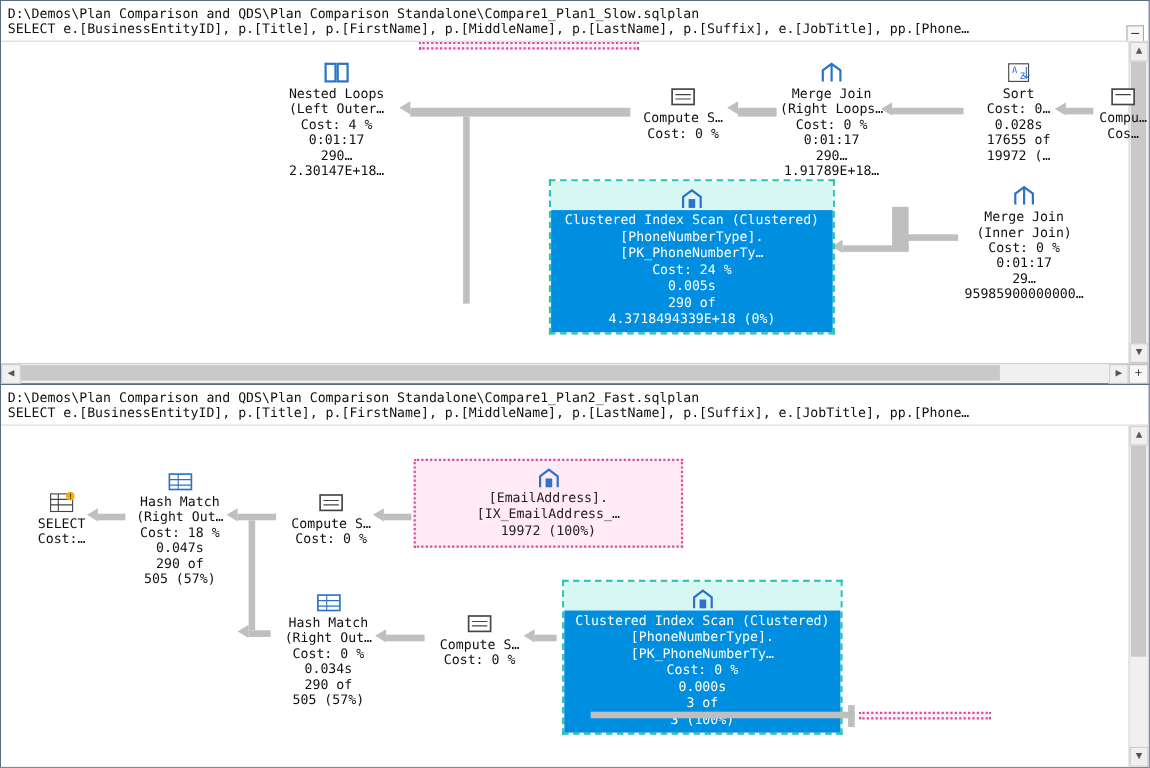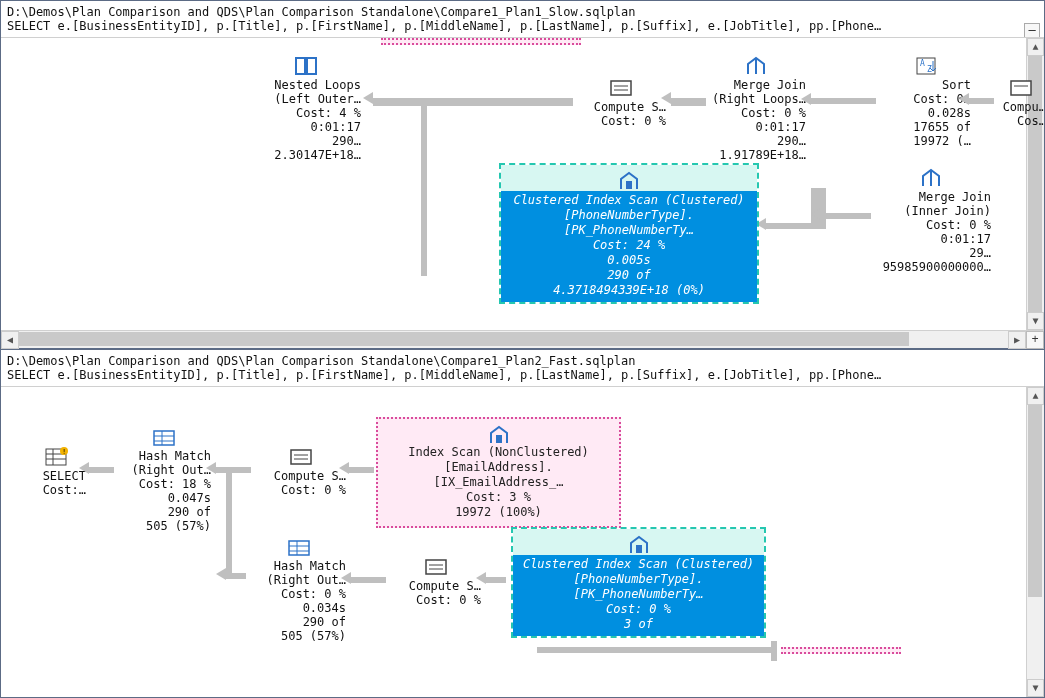--- a/index.html
+++ b/index.html
@@ -13,27 +13,27 @@
   .pane { flex: 1; display: flex; flex-direction: column; background: #fff; border: 1px solid #5c6b85; min-height: 0; }
   .header-text { background: #fff; padding: 4px 6px; font-family: Consolas, monospace; color: #111; border-bottom: 1px solid #d0d0d0; white-space: nowrap; overflow: hidden; position: relative; }
   .header-line1 { display: block; }
   .header-line2 { display: block; overflow: hidden; text-overflow: ellipsis; }
   .collapse-btn { position: absolute; right: 4px; top: 22px; width: 16px; height: 16px; border: 1px solid #aaa; background: #f7f7f7; text-align: center; line-height: 12px; font-size: 12px; }
   .canvas-wrap { flex: 1; background: #fff; position: relative; overflow: hidden; }
   .canvas { position: absolute; left: 0; top: 0; width: 2000px; height: 600px; }
 
   .node { position: absolute; text-align: center; font-family: Consolas, monospace; font-size: 12px; color: #111; line-height: 14px; white-space: nowrap; }
   .node .ico { margin: 0 auto 2px auto; width: 24px; height: 20px; display: flex; align-items: center; justify-content: center; }
-  .node .t { overflow: hidden; text-overflow: ellipsis; text-align: right; }
+  .node .t { overflow: hidden; text-overflow: ellipsis; }
 
   .hl-box { position: absolute; text-align: center; font-family: Consolas, monospace; font-size: 12px; line-height: 15px; }
   .hl-cyan-pad { background: #d7f7f2; padding: 6px 20px 0 20px; }
   .hl-blue-body { background: #008fe0; color: #fff; padding: 2px 6px 4px 6px; }
   .hl-blue-body .t { overflow: hidden; text-overflow: ellipsis; }
-  .border-cyan-dash { border: 2px dashed #25c7b0; font-style: italic; }
+  .border-cyan-dash { border: 2px dashed #25c7b0; }
   .hl-pink { background: #ffeaf5; color: #222; border: 2px dotted #d94b9c; padding: 6px 10px; }
 
   .dashed-pink-strip { position: absolute; height: 7px; border: 2px dotted #d94b9c; background: #ffeaf5; }
 
   .arrow { position: absolute; background: #bfbfbf; }
   .arrowhead { position: absolute; width: 0; height: 0; }
   
   .ahl { border-top: 6px solid transparent; border-bottom: 6px solid transparent; border-right: 10px solid #bfbfbf; }
 
   .scrollbararea { height: 18px; background: #f0f0f0; display: flex; border-top: 1px solid #d0d0d0; }
@@ -279,23 +279,21 @@
         <div class="arrow" style="left:348px; top:80px; width:25px; height:6px;"></div>
         <div class="arrowhead ahl" style="left:338px; top:75px;"></div>
 
         <div class="hl-box hl-pink" style="left:375px; top:30px; width:245px;">
           <div class="ico" style="margin:0 auto;width:24px;">
             <svg width="24" height="20">
                   <path d="M4 18 L4 8 L12 2 L20 8 L20 18" fill="none" stroke="#2c72c7" stroke-width="2"></path>
                   <rect x="9" y="10" width="6" height="8" fill="#2c72c7"></rect>
                 </svg>
           </div>
-          <div class="t">Index Scan (NonClustered)</div>
           <div class="t">[EmailAddress].[IX_EmailAddress_…</div>
-          <div class="t">Cost: 3 %</div>
           <div class="t">19972 (100%)</div>
         </div>
 
         <div class="arrow" style="left:225px; top:86px; width:6px; height:100px;"></div>
         <div class="arrow" style="left:225px; top:186px; width:20px; height:6px;"></div>
         <div class="arrowhead ahl" style="left:215px; top:181px;"></div>
 
         <div class="node" style="left:250px; top:150px; width:95px;">
           <div class="ico">
             <svg width="24" height="20">
@@ -337,21 +335,23 @@
               <svg width="24" height="20">
                     <path d="M4 18 L4 8 L12 2 L20 8 L20 18" fill="none" stroke="#2c72c7" stroke-width="2"></path>
                     <rect x="9" y="10" width="6" height="8" fill="#2c72c7"></rect>
                   </svg>
             </div>
           </div>
           <div class="hl-blue-body">
             <div class="t">Clustered Index Scan (Clustered)</div>
             <div class="t">[PhoneNumberType].[PK_PhoneNumberTy…</div>
             <div class="t">Cost: 0 %</div>
+            <div class="t">0.000s</div>
             <div class="t">3 of</div>
+            <div class="t">3 (100%)</div>
           </div>
         </div>
 
         <div class="dashed-pink-strip" style="left:780px; top:260px; width:120px;"></div>
         <div style="position:absolute; left:770px; top:254px; width:6px; height:20px; background:#bfbfbf;"></div>
         <div style="position:absolute; left:536px; top:260px; width:240px; height:6px; background:#bfbfbf;"></div>
 
       </div>
     </div>
   </div>

